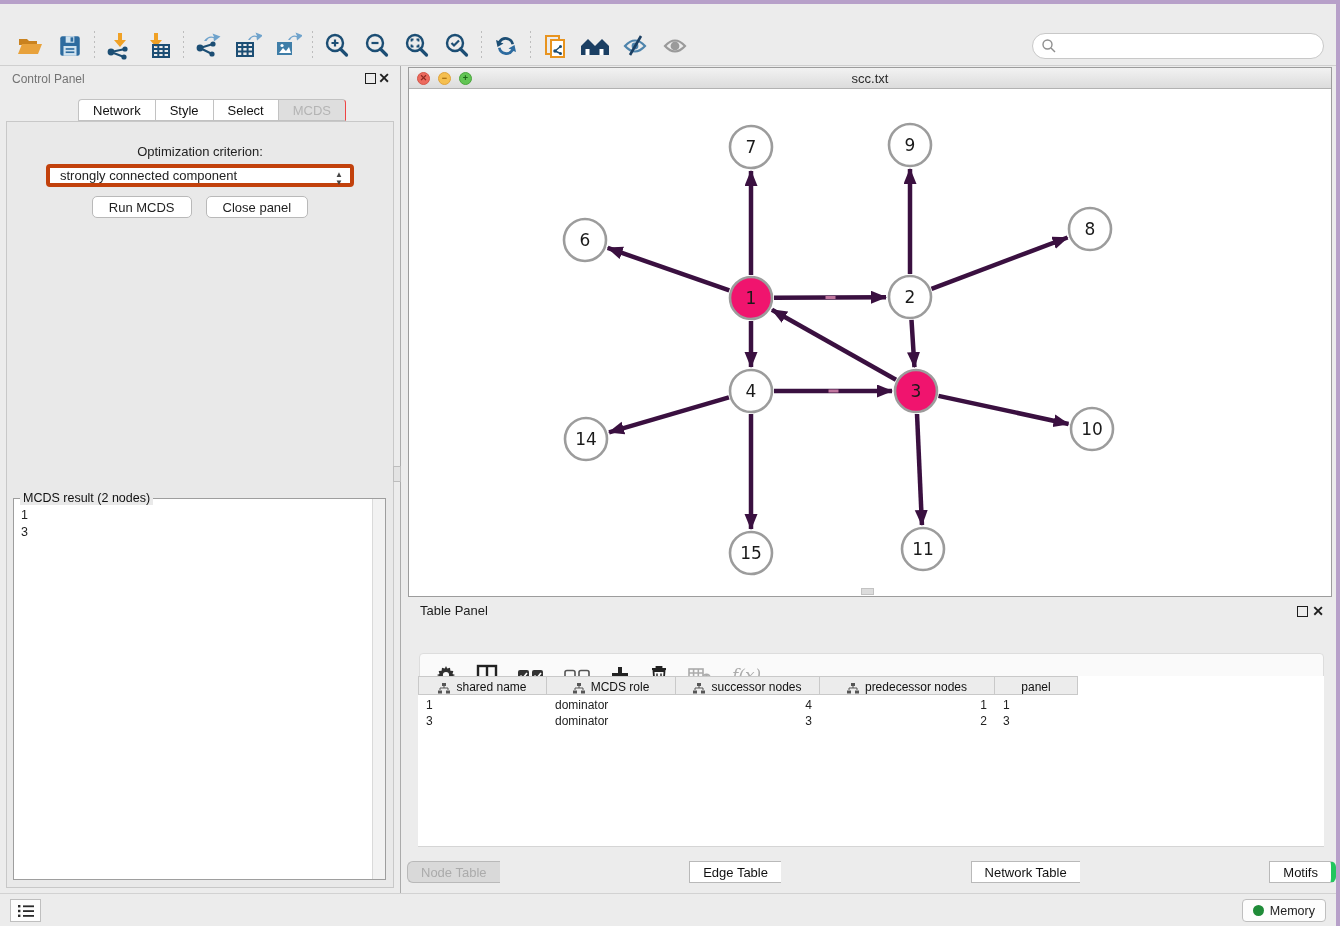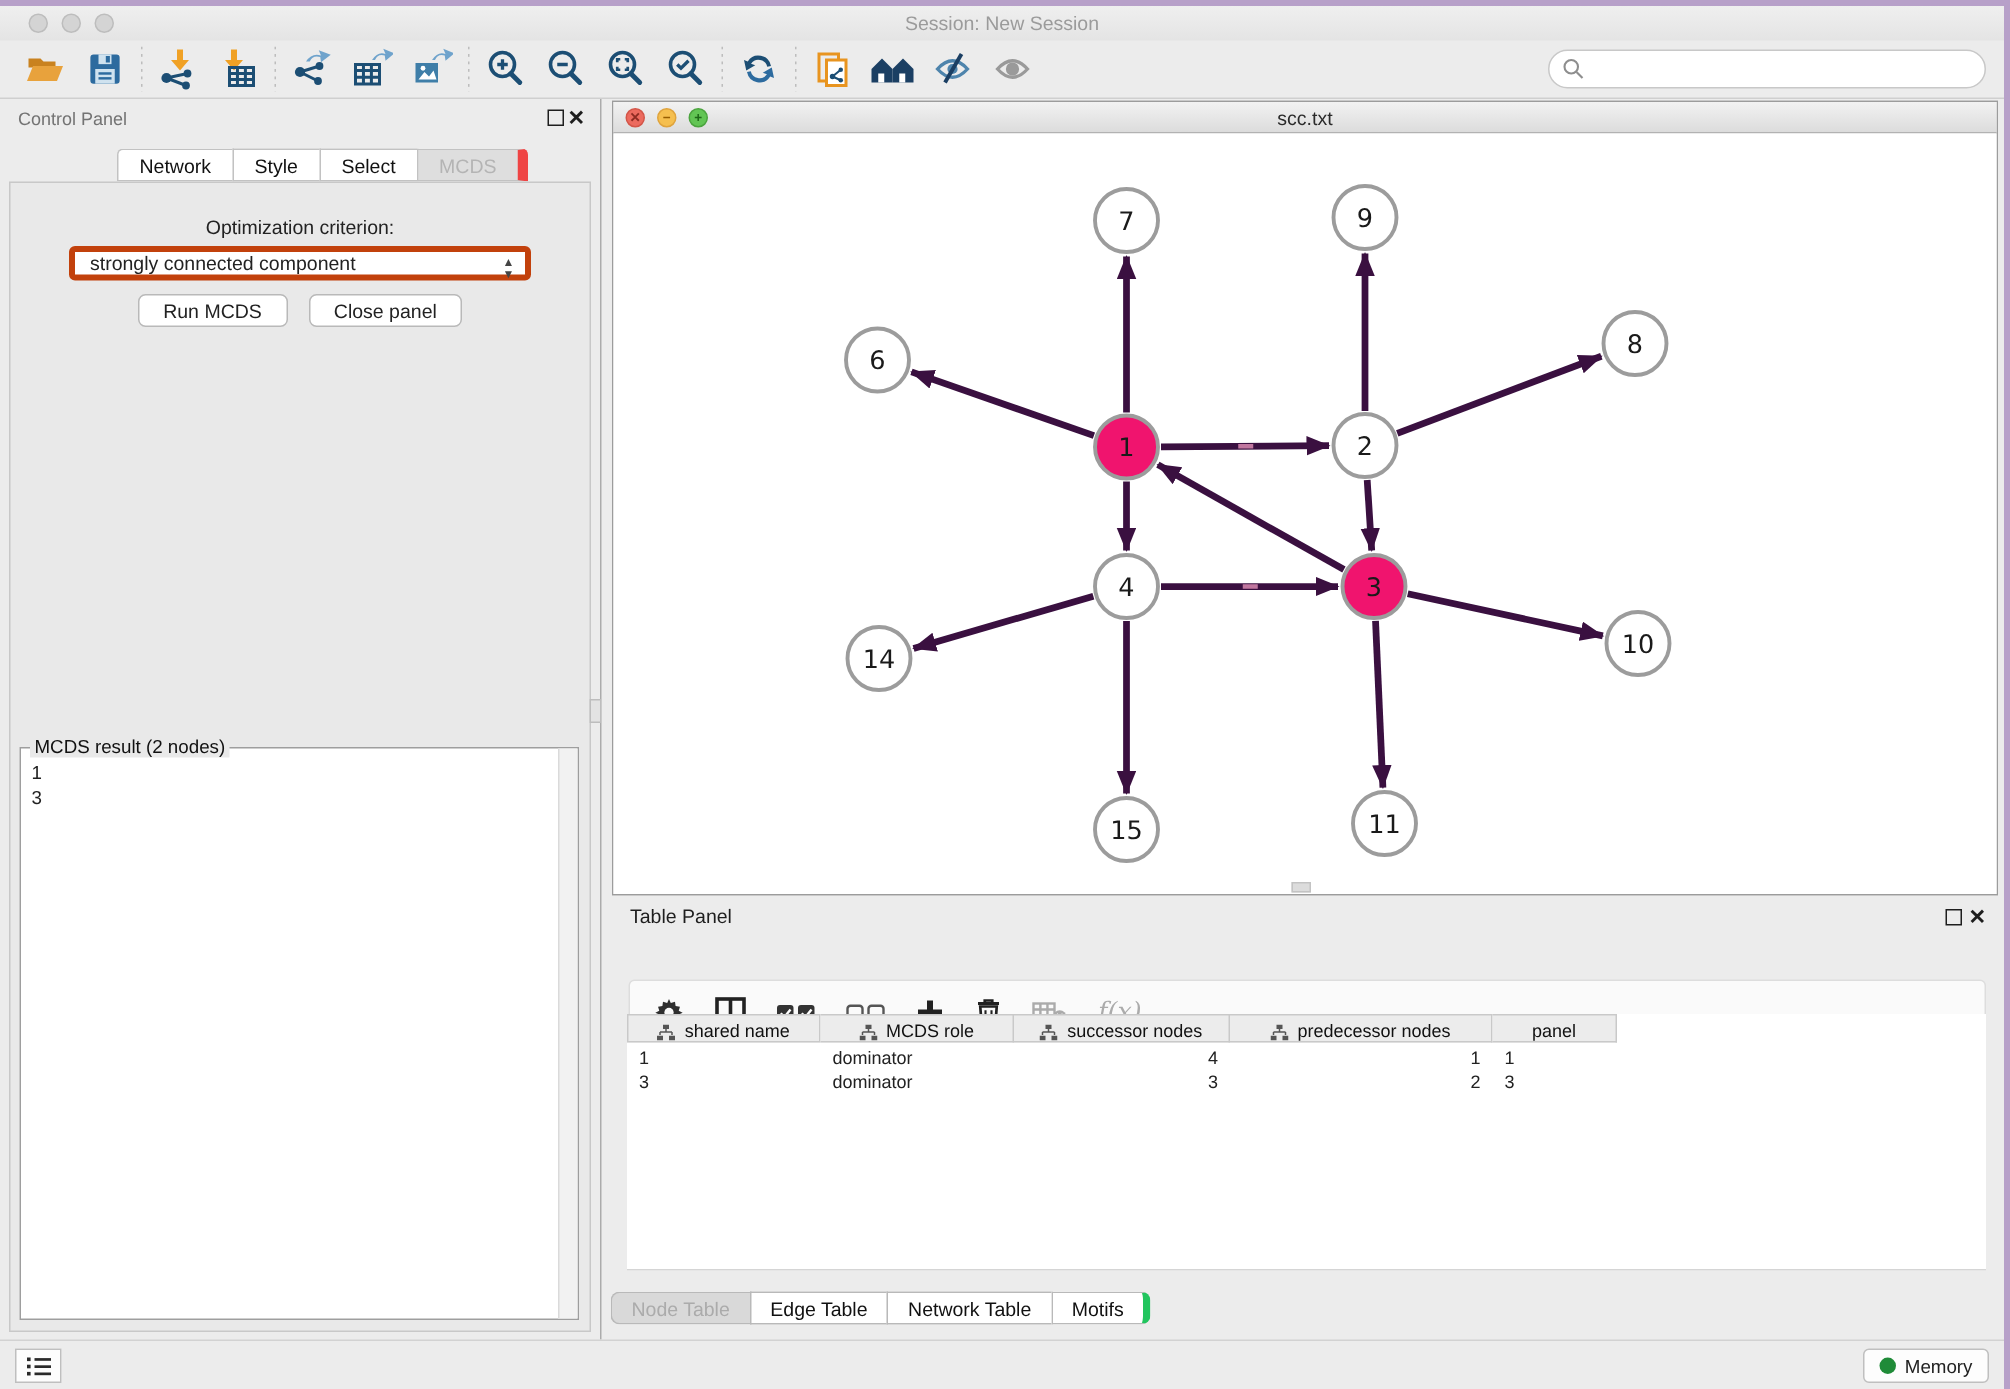--- a/index.html
+++ b/index.html
@@ -33,21 +33,21 @@
   .control-panel { position:absolute; left:0; top:62px; width:400px; height:827px; }
   .panel-header { position:absolute; left:0; top:0; width:100%; height:26px; }
   .panel-header .ph-title { position:absolute; left:12px; top:6px; font-size:12px; color:#737373;text-align:center; }
   .ph-float { position:absolute; top:7px; width:11px; height:11px; border:1.5px solid #1E1E1E; }
   .ph-close { position:absolute; top:5px; font-size:14px; font-weight:bold; color:#1E1E1E; line-height:14px; }
 
   .cp-tabs { position:absolute; left:78px; top:33px; height:22px; display:flex; }
   .cp-tab { height:22px; padding:0 14px; display:flex; align-items:center; background:#FFF;
     border:1px solid #C2C2C2; border-right:none; font-size:13px; color:#111; }
   .cp-tab:first-child { border-radius:4px 0 0 0; }
-  .cp-tab:last-child { border-right:7px solid #ef4444; border-radius:0 4px 0 0; }
+  .cp-tab:last-child { border-right:1px solid #ef4444; border-radius:0 4px 0 0; }
   .cp-tab.selected { background:#DEDEDE; color:#B4B4B4; }
 
   .cp-content { position:absolute; left:6px; top:55px; width:388px; height:767px;
     background:#E9E9E9; border:1px solid #C8C8C8; }
   .opt-label { position:absolute; left:0; right:0; top:22px; text-align:center; font-size:13px; }
   .opt-select { position:absolute; left:39px; top:42px; width:308px; height:23px;
     background:#FFF; border:4px solid #c2410c; border-radius:4px;
     display:flex; align-items:center; padding:0 22px 0 10px; font-size:13px; }
   .opt-select .steppers { position:absolute; right:7px; top:3px; display:flex; flex-direction:column;
     font-size:8px; line-height:8px; color:#444; }
@@ -100,21 +100,21 @@
   .tbl { position:absolute; left:11px; top:78px; right:12px; bottom:46px; background:#FFF;
     border-bottom:1px solid #D5D5D5; }
   .tbl-header { position:absolute; left:0; top:0; height:19px; display:flex; }
   .th-cell { height:19px; background:#ECECEC; border:1px solid #C9C9C9; border-left:none;
     display:flex; align-items:flex-end; justify-content:center; gap:6px; font-size:12px; color:#111; }
   .th-cell:first-child { border-left:1px solid #C9C9C9; }
   .tbl-row { position:absolute; left:0; height:16px; display:flex; font-size:12px; }
   .td { height:16px; display:flex; align-items:center; padding:0 8px; }
   .td.num { justify-content:flex-end; }
 
-  .tp-tabs { position:absolute; left:0; right:0; bottom:10px; display:flex; justify-content:flex-start; }
+  .tp-tabs { position:absolute; left:0; right:0; bottom:10px; display:flex; justify-content:space-between; }
   .tp-tab { height:22px; padding:0 13px; display:flex; align-items:center; background:#FFF;
     border:1px solid #B9B9B9; border-right:none; font-size:13px; color:#111; }
   .tp-tab:first-child { border-radius:6px 0 0 6px; }
   .tp-tab:last-child { border-right:5px solid #22c55e; border-radius:0 6px 6px 0; }
   .tp-tab.selected { background:#D9D9D9; color:#ABABAB; }
 
   
   .status-bar { position:absolute; left:0; top:889px; width:100%; height:33px;
     border-top:1px solid #D2D2D2; }
   .status-left-btn { position:absolute; left:10px; top:5px; width:31px; height:23px;
@@ -122,26 +122,20 @@
   .memory-btn { position:absolute; right:10px; top:5px; height:23px; padding:0 10px;
     background:#FDFDFD; border:1px solid #BFBFBF; border-radius:4px;
     display:flex; align-items:center; gap:6px; font-size:12.5px; }
   .memory-dot { width:11px; height:11px; border-radius:50%; background:#1F8B38; }
 </style>
 </head>
 <body>
 
 <div class="app-window">
 
-  <div class="titlebar">
-    <span class="tl-dot" style="left:19px"></span>
-    <span class="tl-dot" style="left:41px"></span>
-    <span class="tl-dot" style="left:63px"></span>
-    <div class="title">Session: New Session</div>
-  </div>
 
   <div class="toolbar">
     <div class="tb-icon">
       <svg width="28" height="26" viewBox="0 0 28 26">
           <path d="M3 6 h8 l2 2 h8 v4 H3 z" fill="#C9821F"></path>
           <path d="M6 11 h20 l-4 10 H2 z" fill="#E8A23C"></path>
         </svg>
     </div>
     <div class="tb-icon">
       <svg width="26" height="26" viewBox="0 0 24 24">

